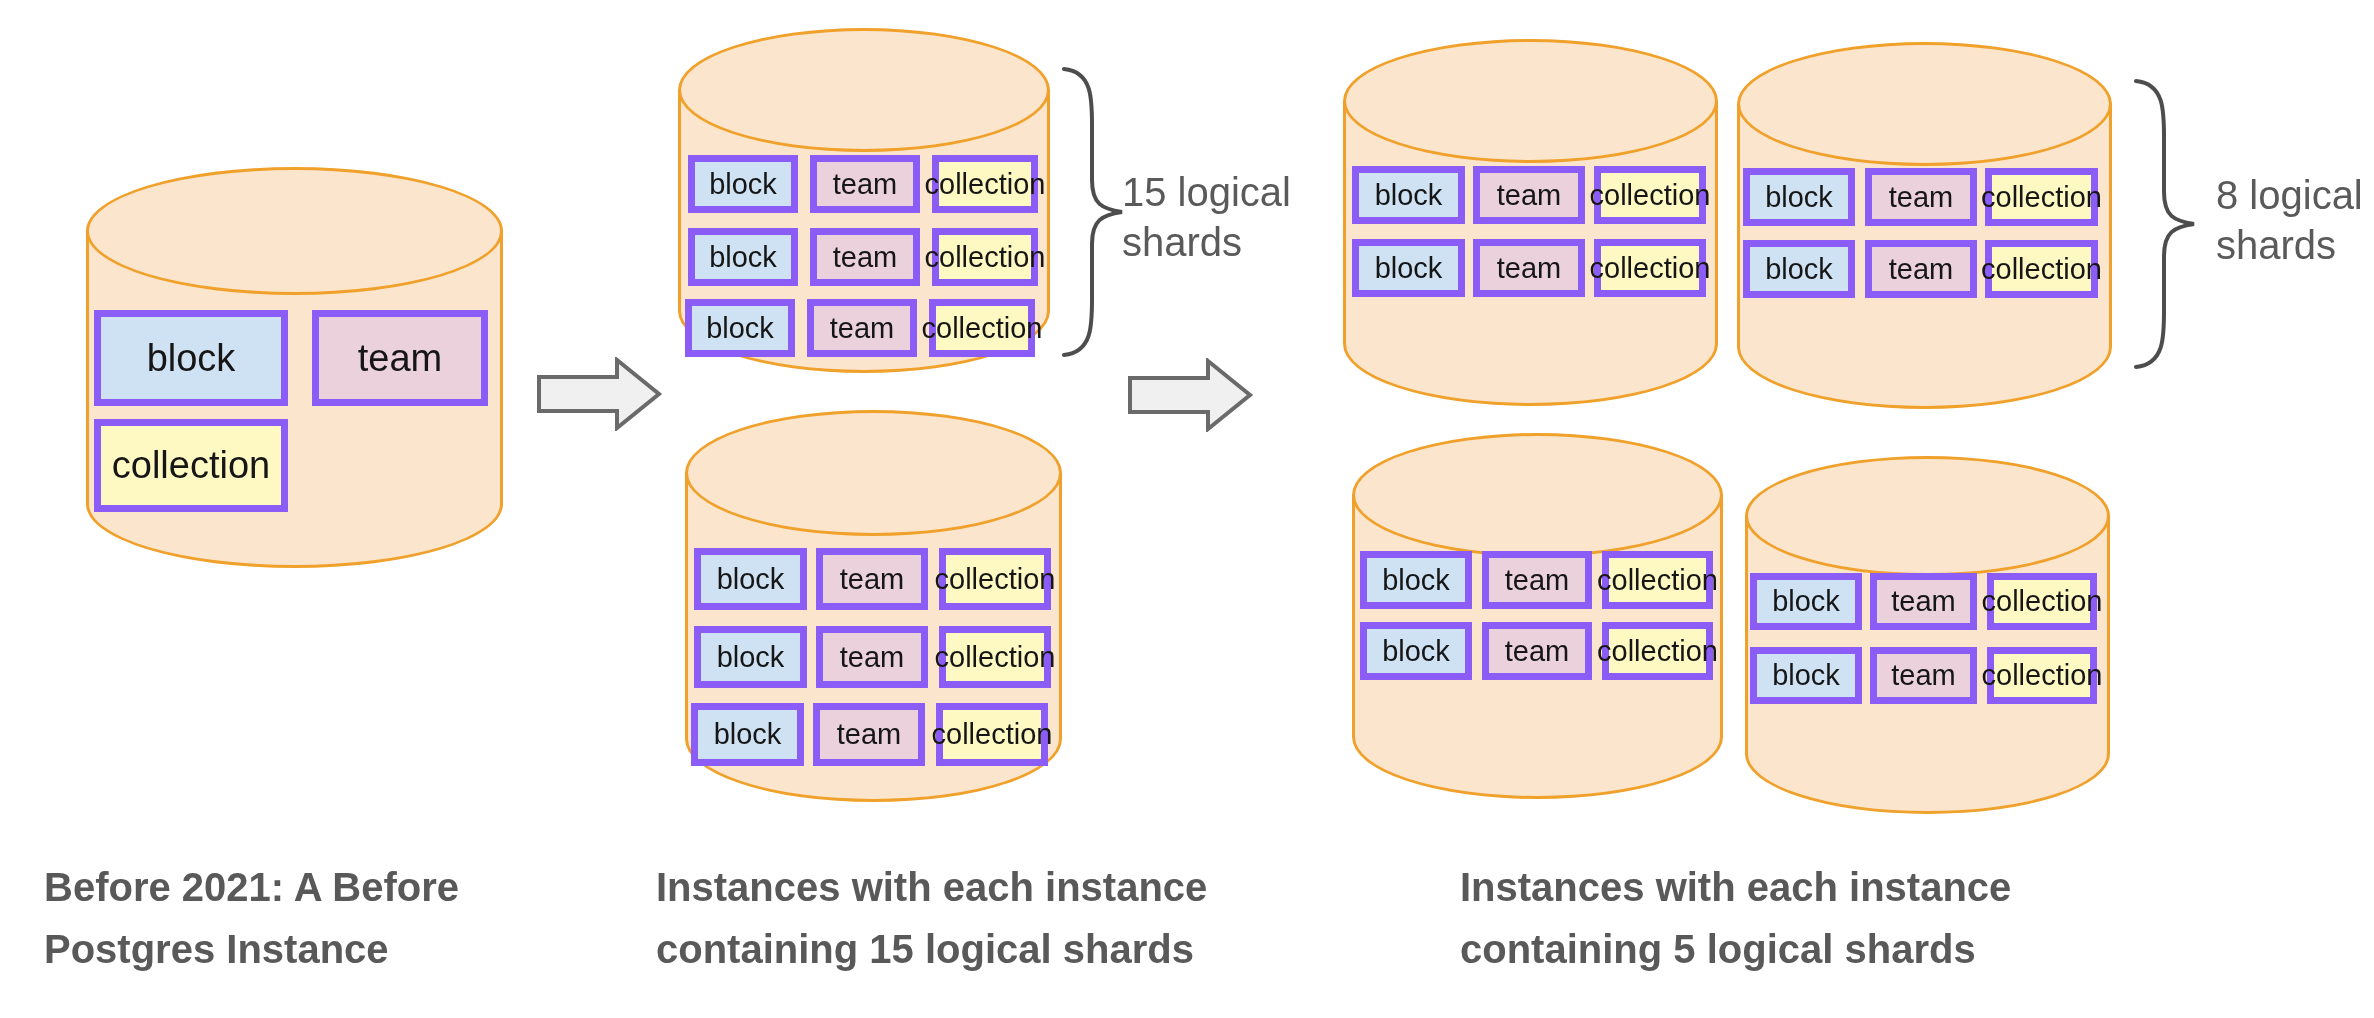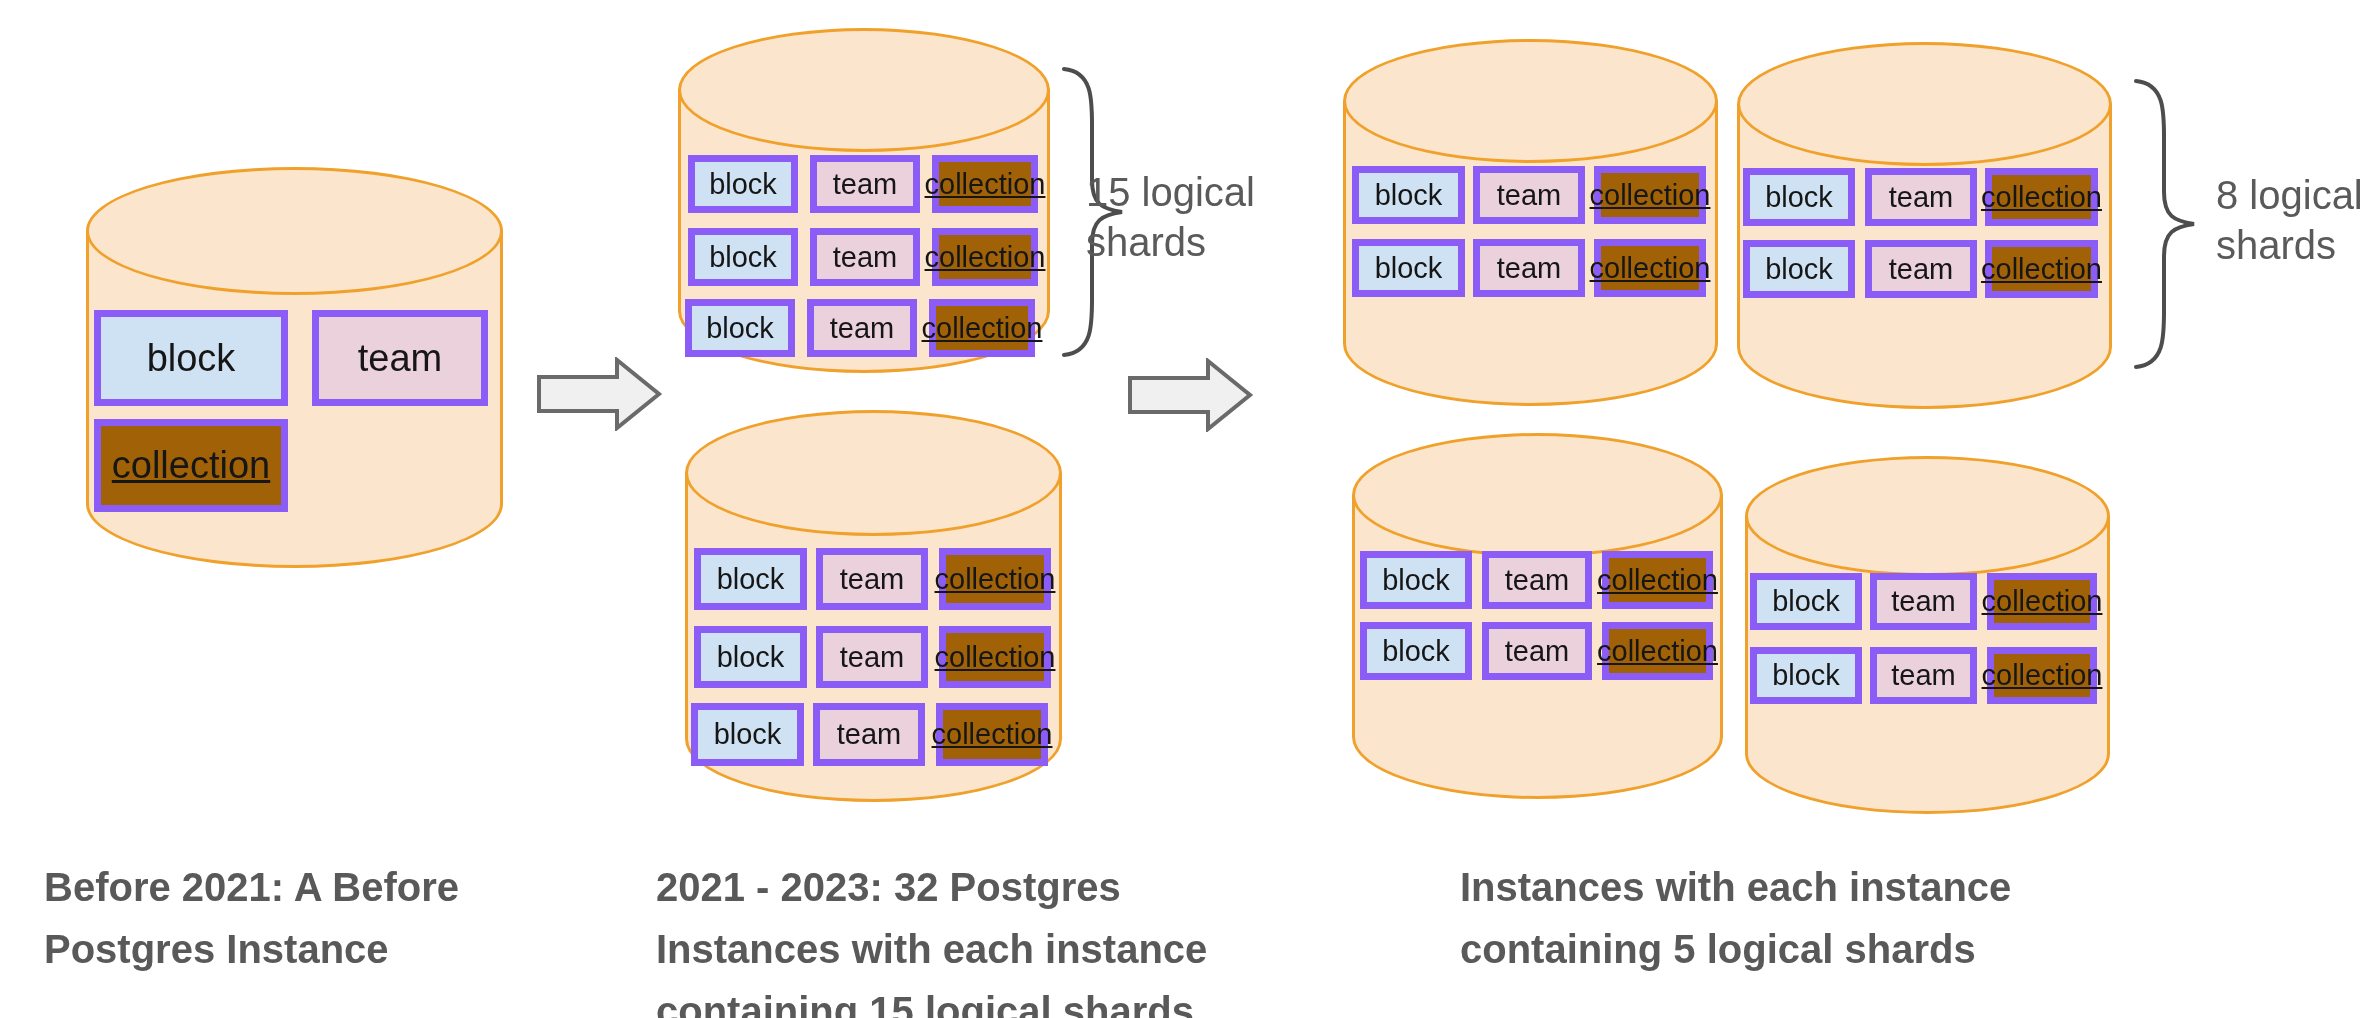--- a/index.html
+++ b/index.html
@@ -12,21 +12,21 @@
   .cyl>.ct,.cyl>.cb,.cyl>.tube{position:absolute;box-sizing:border-box;background:#fce5cd;border:3px solid #f0a12b;}
   .cyl>.ct{left:0;right:0;top:0;height:calc(var(--ry)*2);border-radius:50%;z-index:3;}
   .cyl>.cb{left:0;right:0;bottom:0;height:calc(var(--ry)*2);border-radius:50%;z-index:1;}
   .cyl>.tube{left:0;right:0;top:var(--ry);bottom:var(--ry);border-top:none;border-bottom:none;z-index:2;}
   
   .shard{position:absolute;z-index:4;display:flex;align-items:center;justify-content:center;
          border:7px solid #8b5cf6;box-sizing:border-box;font-size:29px;color:#161616;}
   .f-lg{font-size:38px;}
   .c-blue{background:#cfe2f3;}
   .c-pink{background:#ead1dc;text-align:right;}
-  .c-green{background:#a16207;text-decoration:underline;}
+  .c-green{background:#fef9c3;}
   .abs{position:absolute;}
   .anno{position:absolute;color:#5a5a5a;font-size:40px;line-height:50px;white-space:nowrap;z-index:5;}
   .caption{position:absolute;color:#595959;font-size:40px;font-weight:bold;line-height:62px;white-space:nowrap;z-index:5;}
 </style>
 </head>
 <body>
 
 <div class="canvas">
 
   <div class="cyl" style="left:86px;top:167px;width:417px;height:401px;--ry:64px;">
@@ -68,21 +68,21 @@
     <div class="shard c-pink" style="left:131px;top:216px;width:112px;height:62px;">team</div>
     <div class="shard c-green" style="left:254px;top:216px;width:112px;height:62px;">collection</div>
     <div class="shard c-blue" style="left:6px;top:293px;width:113px;height:63px;">block</div>
     <div class="shard c-pink" style="left:128px;top:293px;width:112px;height:63px;">team</div>
     <div class="shard c-green" style="left:251px;top:293px;width:112px;height:63px;">collection</div>
   </div>
 
   <svg class="abs" style="left:1058px;top:66px;" width="68" height="292" viewBox="0 0 68 292">
     <path d="M6,3 C36,6 34,36 34,66 L34,114 C34,138 44,143 64,146 C44,149 34,154 34,178 L34,226 C34,256 36,286 6,289" fill="none" stroke="#4d4d4d" stroke-width="4" stroke-linecap="round"></path>
   </svg>
-  <div class="anno" style="left:1086px;top:167px;">
+  <div class="anno" style="left:1122px;top:167px;">
     <div>15 logical</div>
     <div>shards</div>
   </div>
 
   <svg class="abs" style="left:1128px;top:358px;" width="126" height="74" viewBox="0 0 126 74">
     <polygon points="2,20 80,20 80,3 122,37 80,71 80,54 2,54" fill="#f0f0f0" stroke="#6a6a6a" stroke-width="4" stroke-linejoin="miter"></polygon>
   </svg>
 
   <div class="cyl" style="left:1343px;top:39px;width:375px;height:367px;--ry:62px;">
     <div class="cb"></div>
@@ -139,21 +139,20 @@
     <div>8 logical</div>
     <div>shards</div>
   </div>
 
   <div class="caption" style="left:44px;top:856px;">
     <div>Before 2021: A Before</div>
     <div>Postgres Instance</div>
   </div>
 
   <div class="caption" style="left:656px;top:856px;">
-    <div>2021 - 2023: 32 Postgres</div>
     <div>Instances with each instance</div>
     <div>containing 15 logical shards</div>
   </div>
 
   <div class="caption" style="left:1460px;top:856px;">
     <div>Instances with each instance</div>
     <div>containing 5 logical shards</div>
   </div>
 
 </div>

